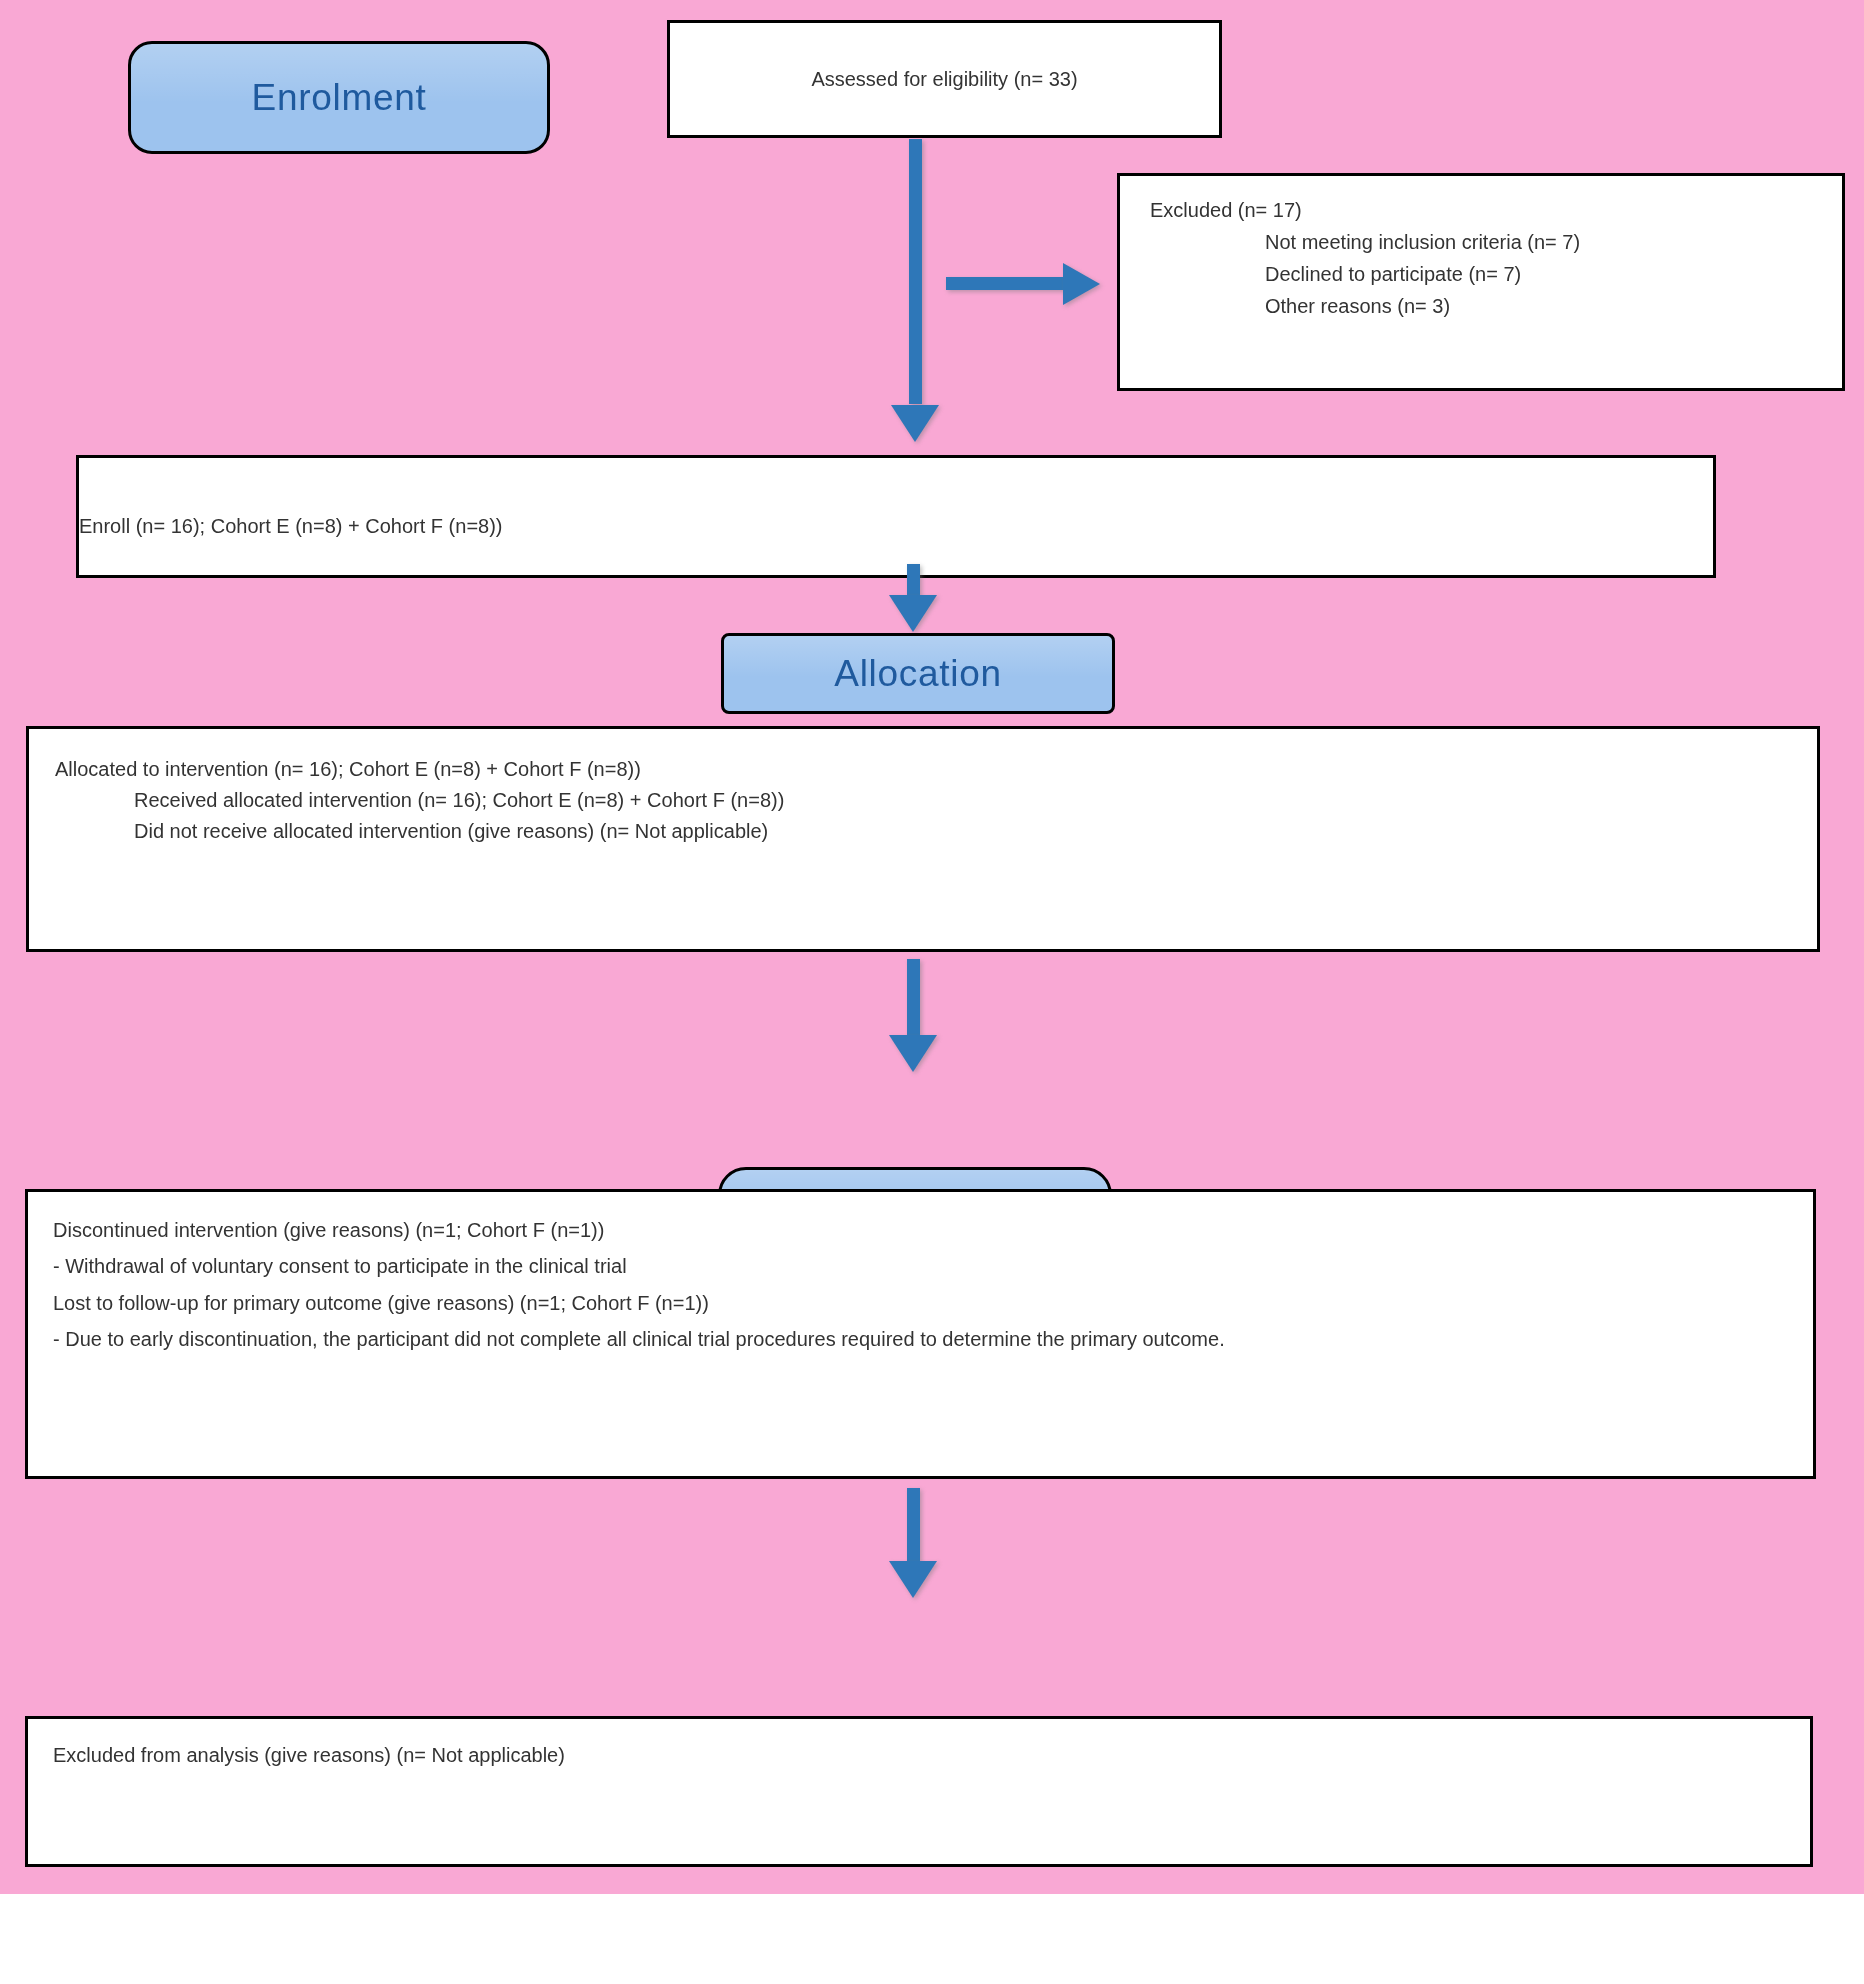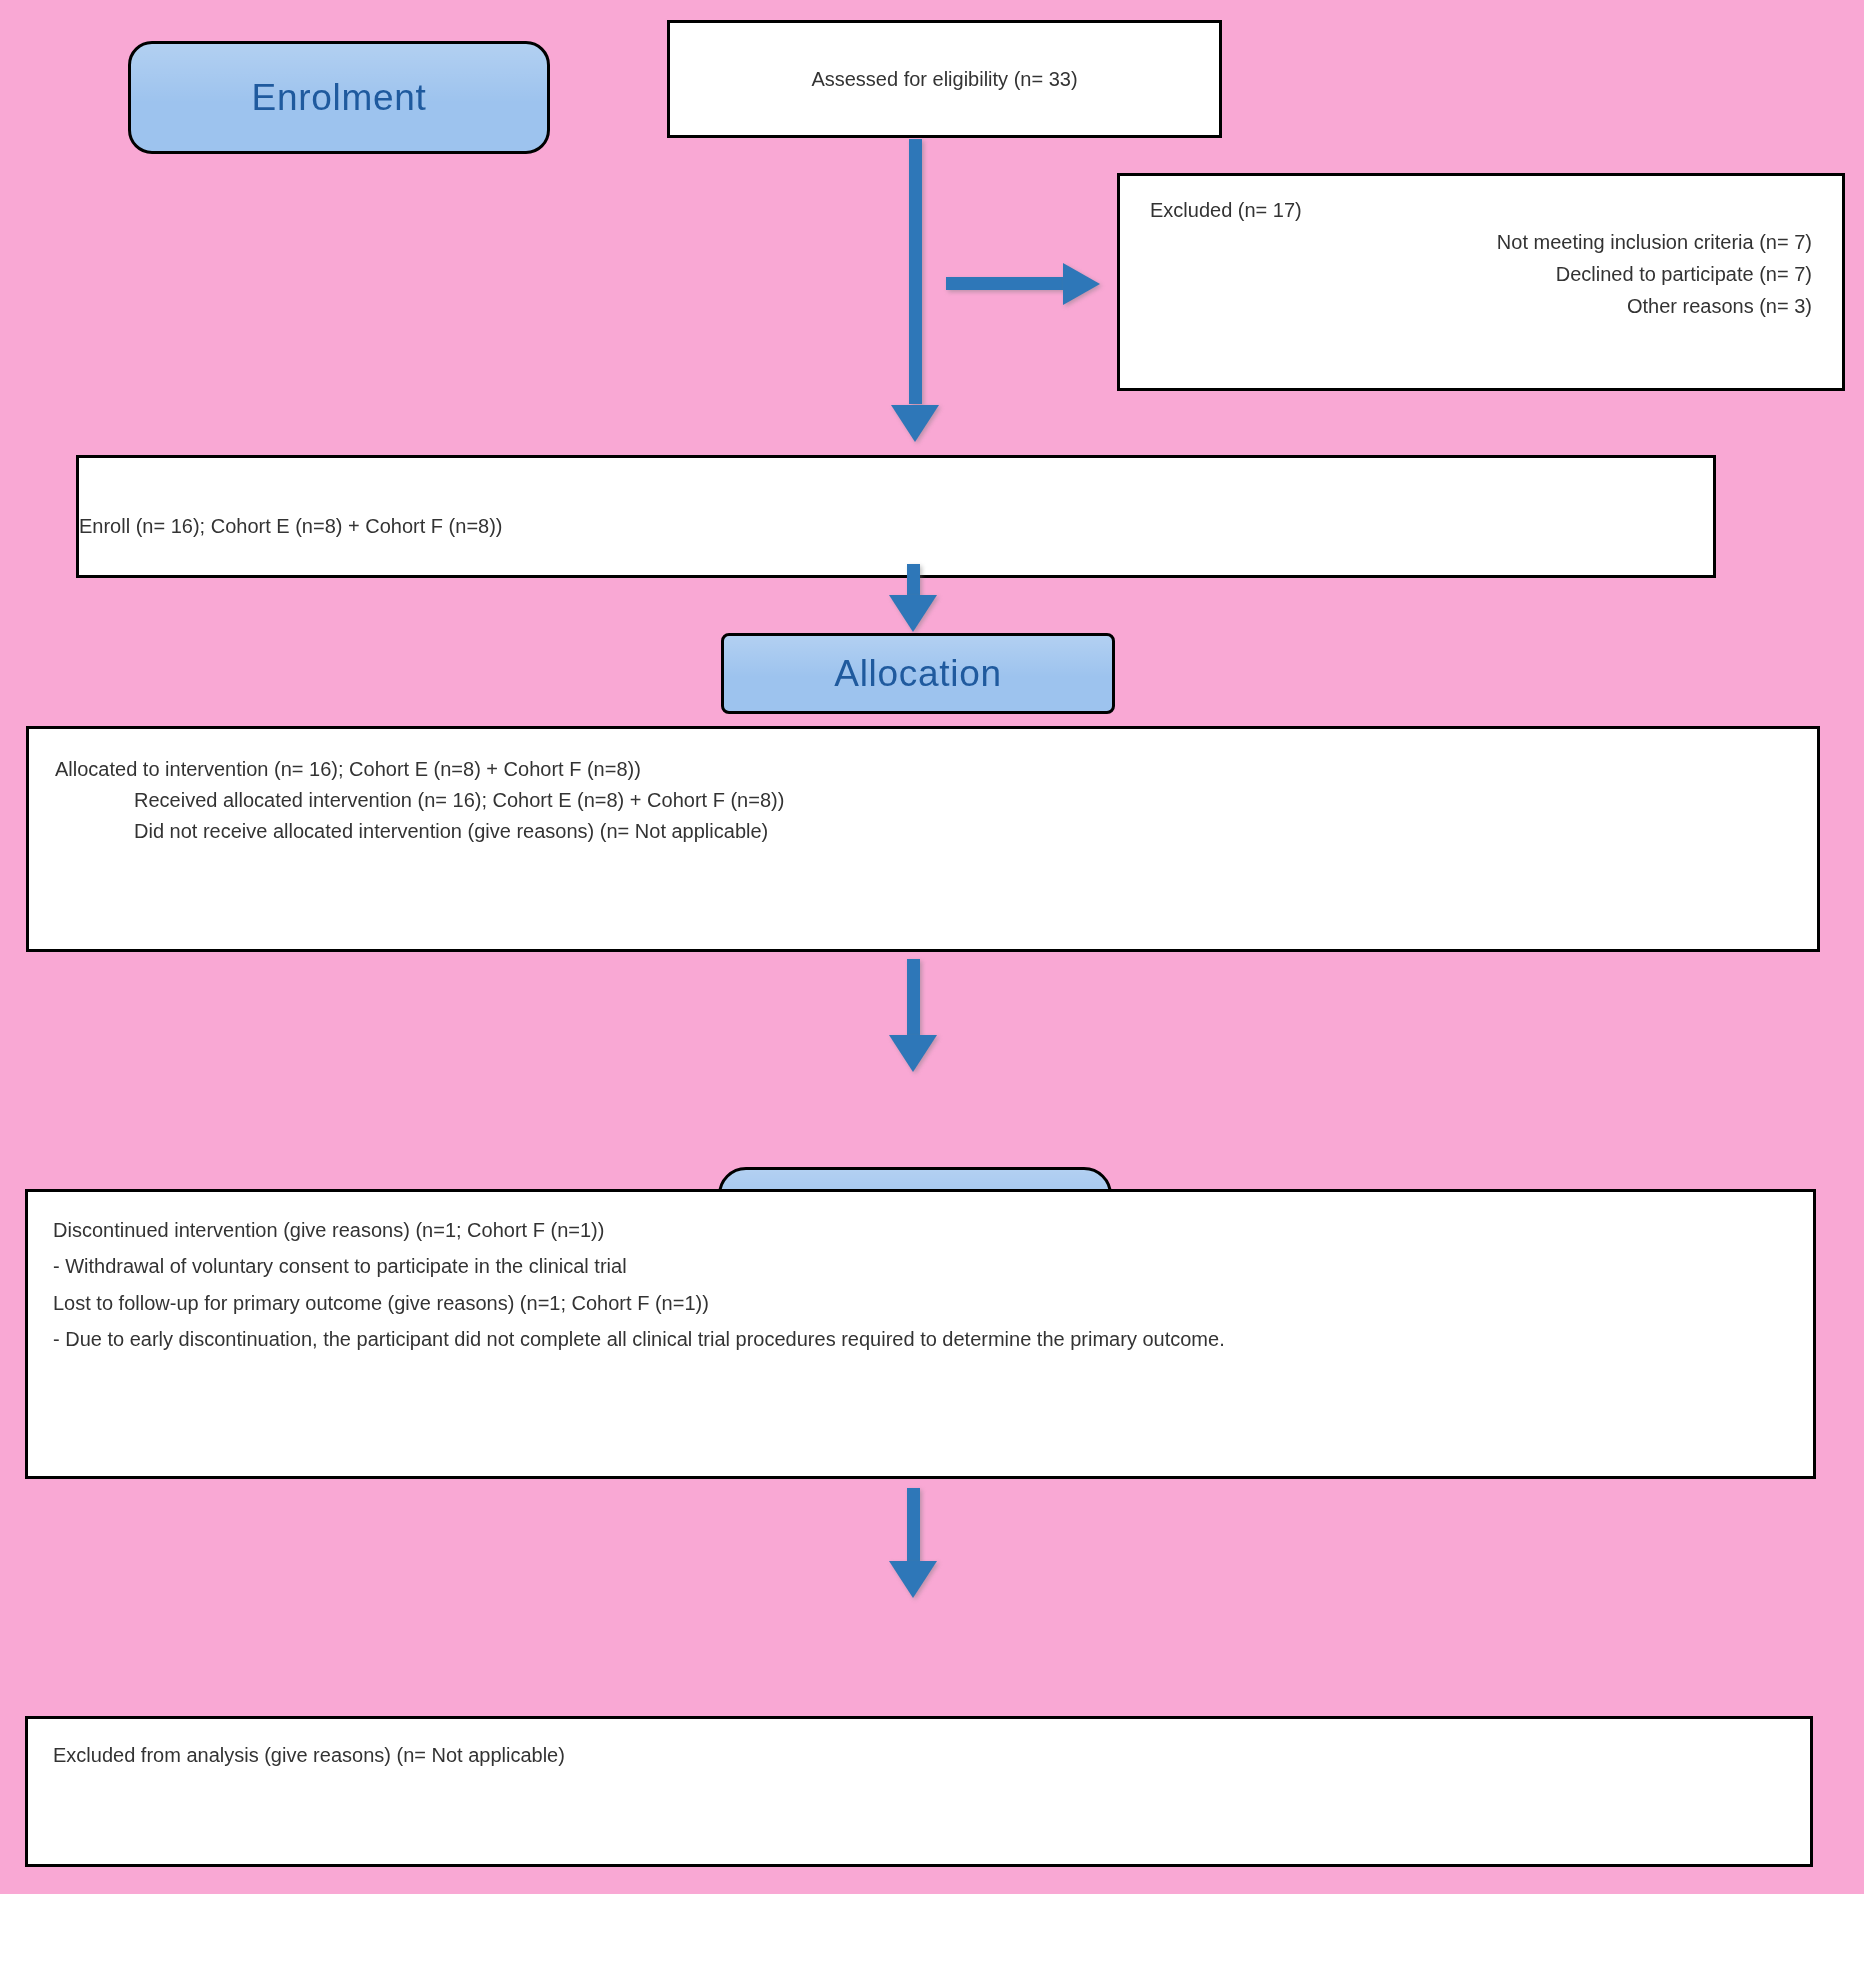--- a/index.html
+++ b/index.html
@@ -64,21 +64,21 @@
     filter: drop-shadow(2px 2px 2px rgba(120,120,120,0.45));
   }
   .head-right {
     width: 0; height: 0;
     border-top: 21px solid transparent;
     border-bottom: 21px solid transparent;
     border-left: 37px solid var(--arrow, #2e77b8);
     filter: drop-shadow(2px 2px 2px rgba(120,120,120,0.45));
   }
 
-  .indented { margin-left: 115px; text-align: right; }
+  .indented { margin-left: 115px; }
   .indented-sm { margin-left: 79px; }
 
   .fig-label {
     position: absolute;
     left: 0;
     width: 100%;
     text-align: center;
     font-family: "Liberation Serif", serif;
     font-weight: bold;
     font-size: 43px;

